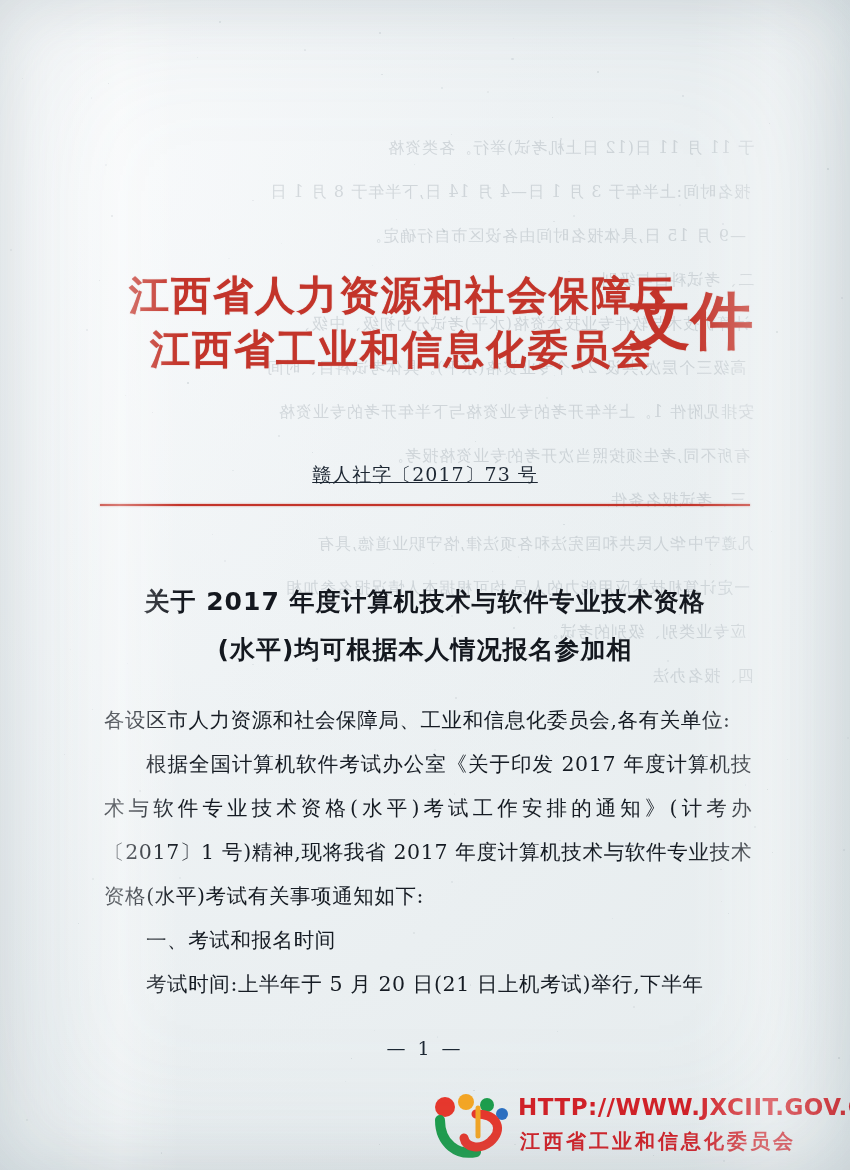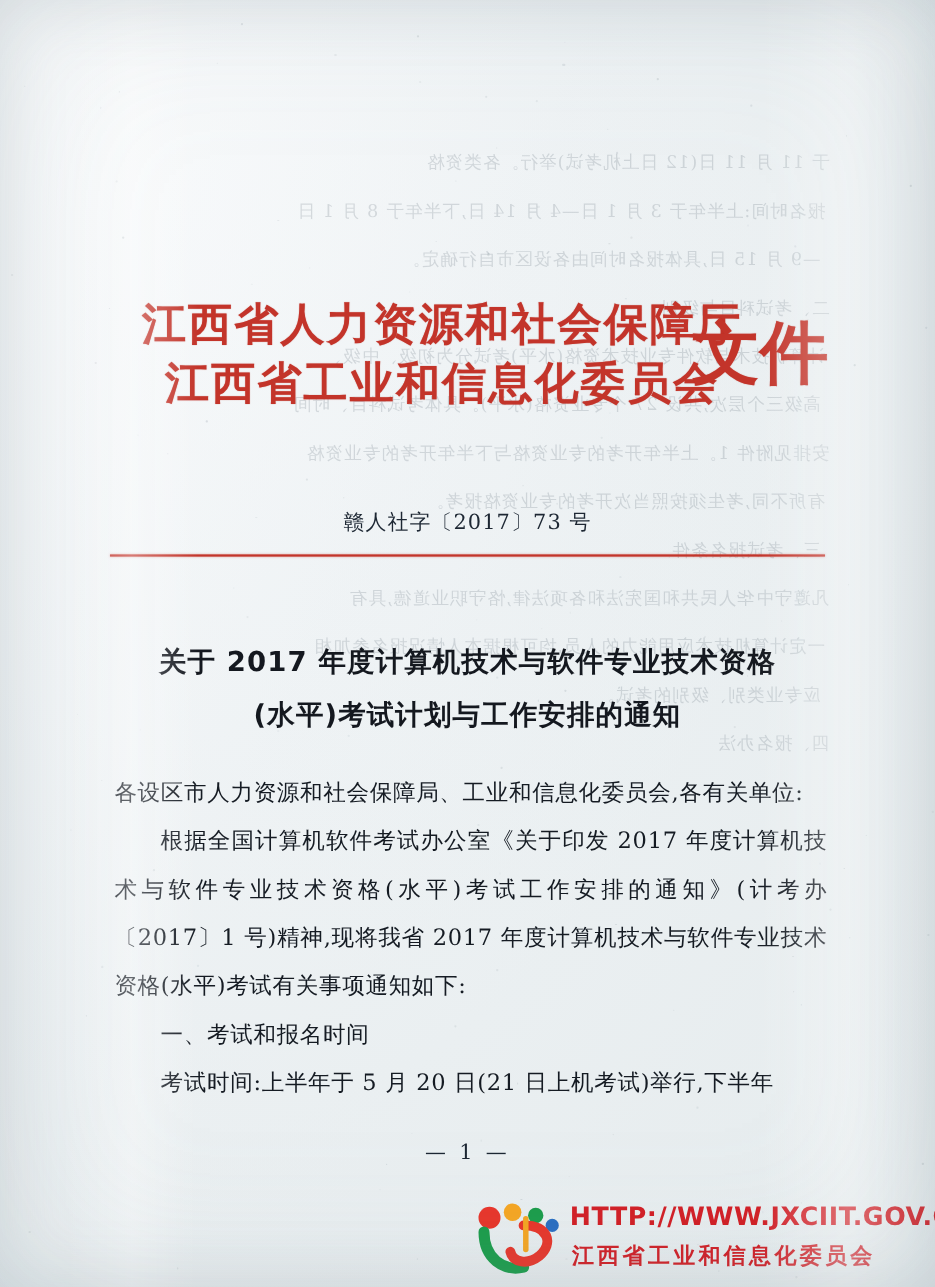--- a/index.html
+++ b/index.html
@@ -105,20 +105,21 @@
   .docnum {
     position: absolute;
     top: 462px;
     left: 0;
     right: 0;
     text-align: center;
     font-size: 19px;
     color: #1d2733;
     letter-spacing: 1px;
     font-family: "DejaVu Serif", "Liberation Serif", serif;
+    text-decoration: underline;
   }
 
   .redrule {
     position: absolute;
     top: 504px;
     left: 100px;
     width: 650px;
     height: 2px;
     background: #c3342a;
     box-shadow: 0 0 2px rgba(195,52,42,0.6);
@@ -240,21 +241,21 @@
       <div class="redline l2">江西省工业和信息化委员会</div>
       <div class="wenjian">文件</div>
     </div>
   </div>
 
   <div class="docnum">赣人社字〔2017〕73 号</div>
   <div class="redrule"></div>
 
   <div class="body-title">
     <div>关于 2017 年度计算机技术与软件专业技术资格</div>
-    <div>(水平)考试计划与工作安排的通知</div>
+    <div>(水平)均可根据本人情况报名参加相</div>
   </div>
 
   <div class="body-text">
     <p>各设区市人力资源和社会保障局、工业和信息化委员会,各有关单位:</p>
     <p class="indent2">根据全国计算机软件考试办公室《关于印发 2017 年度计算机技术与软件专业技术资格(水平)考试工作安排的通知》(计考办〔2017〕1 号)精神,现将我省 2017 年度计算机技术与软件专业技术资格(水平)考试有关事项通知如下:</p>
     <p class="indent2">一、考试和报名时间</p>
     <p class="indent2">考试时间:上半年于 5 月 20 日(21 日上机考试)举行,下半年</p>
   </div>
 
   <div class="pagenum">— 1 —</div>

